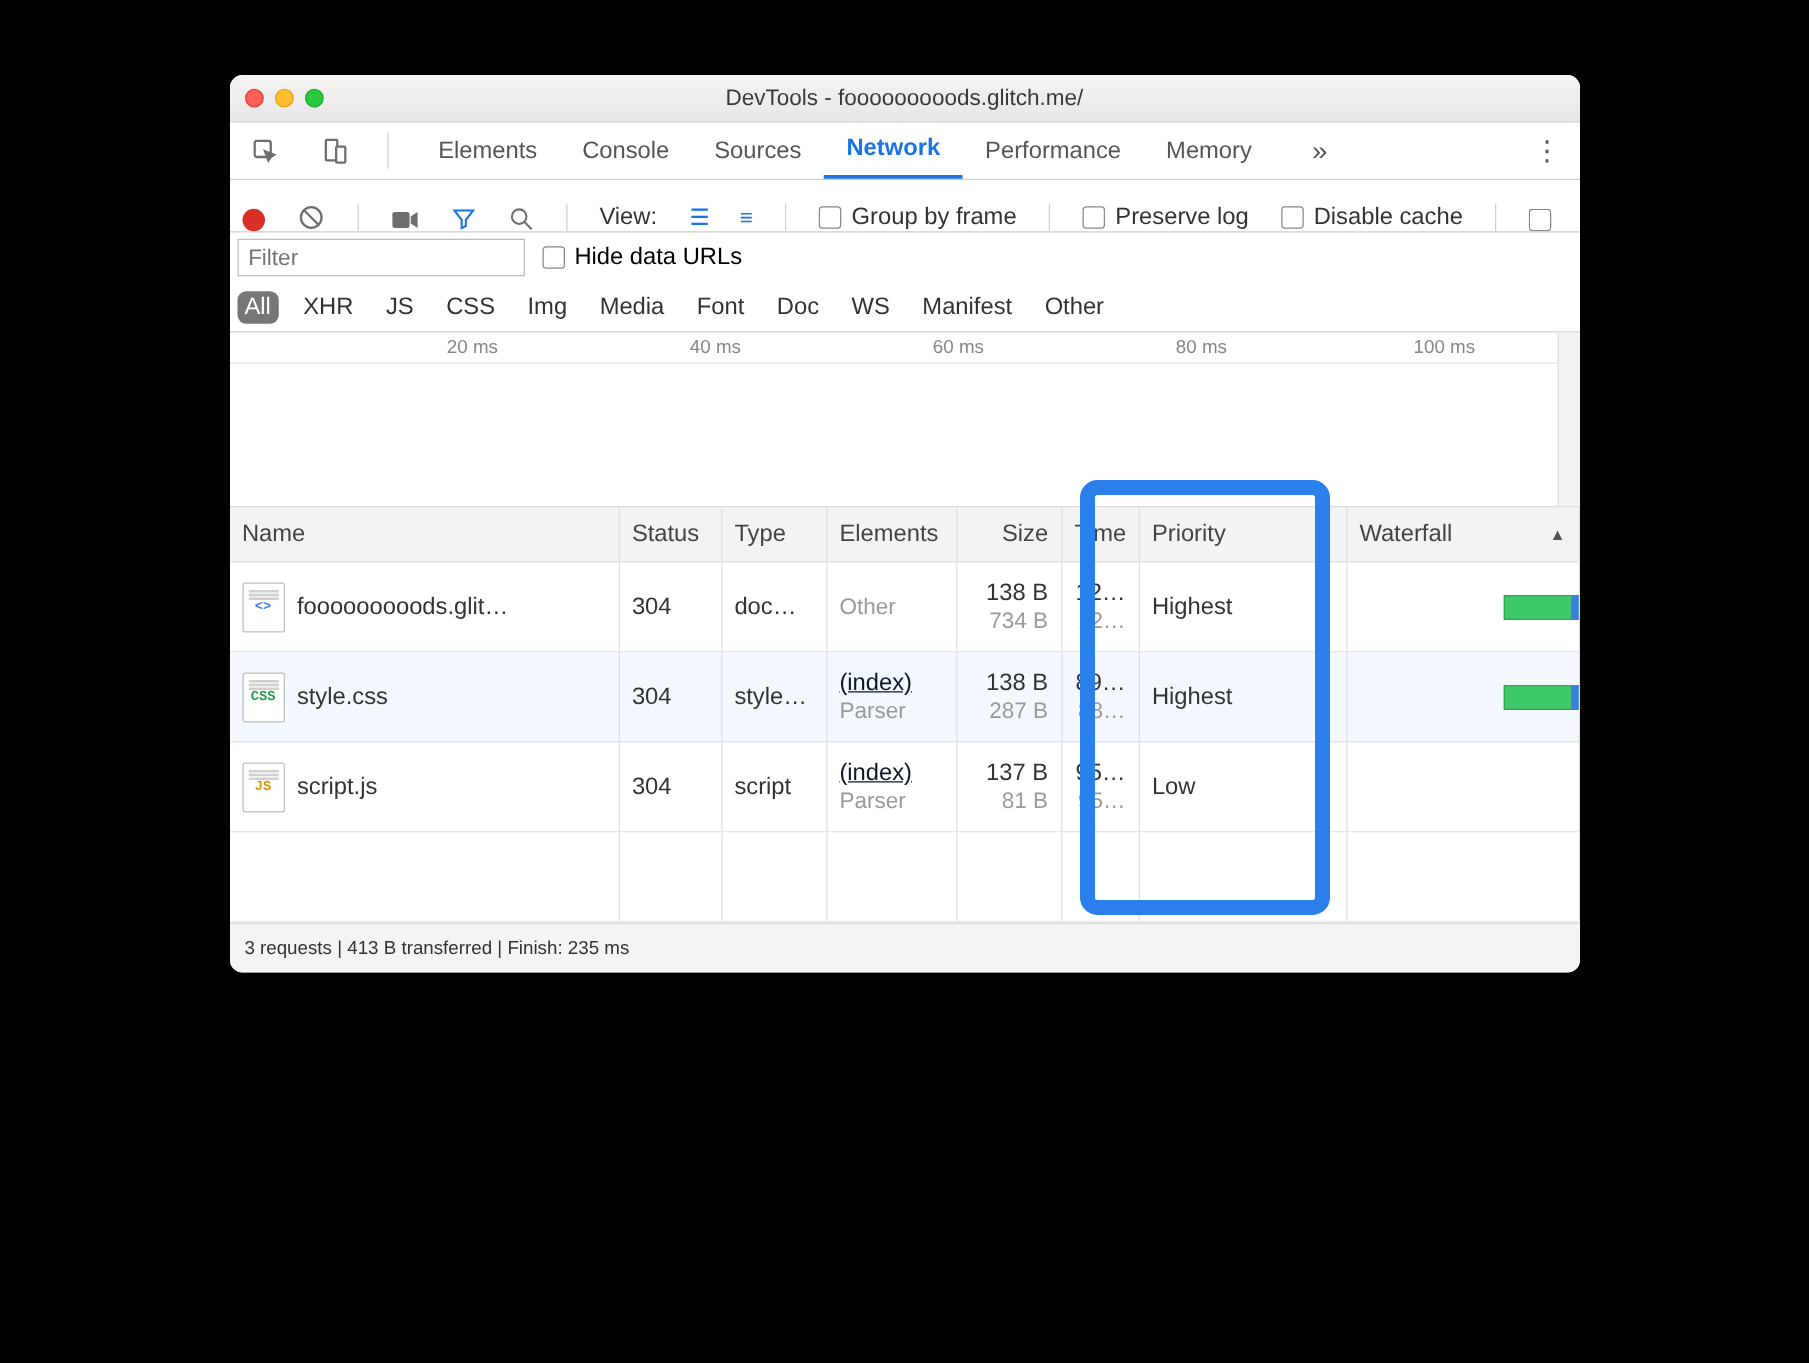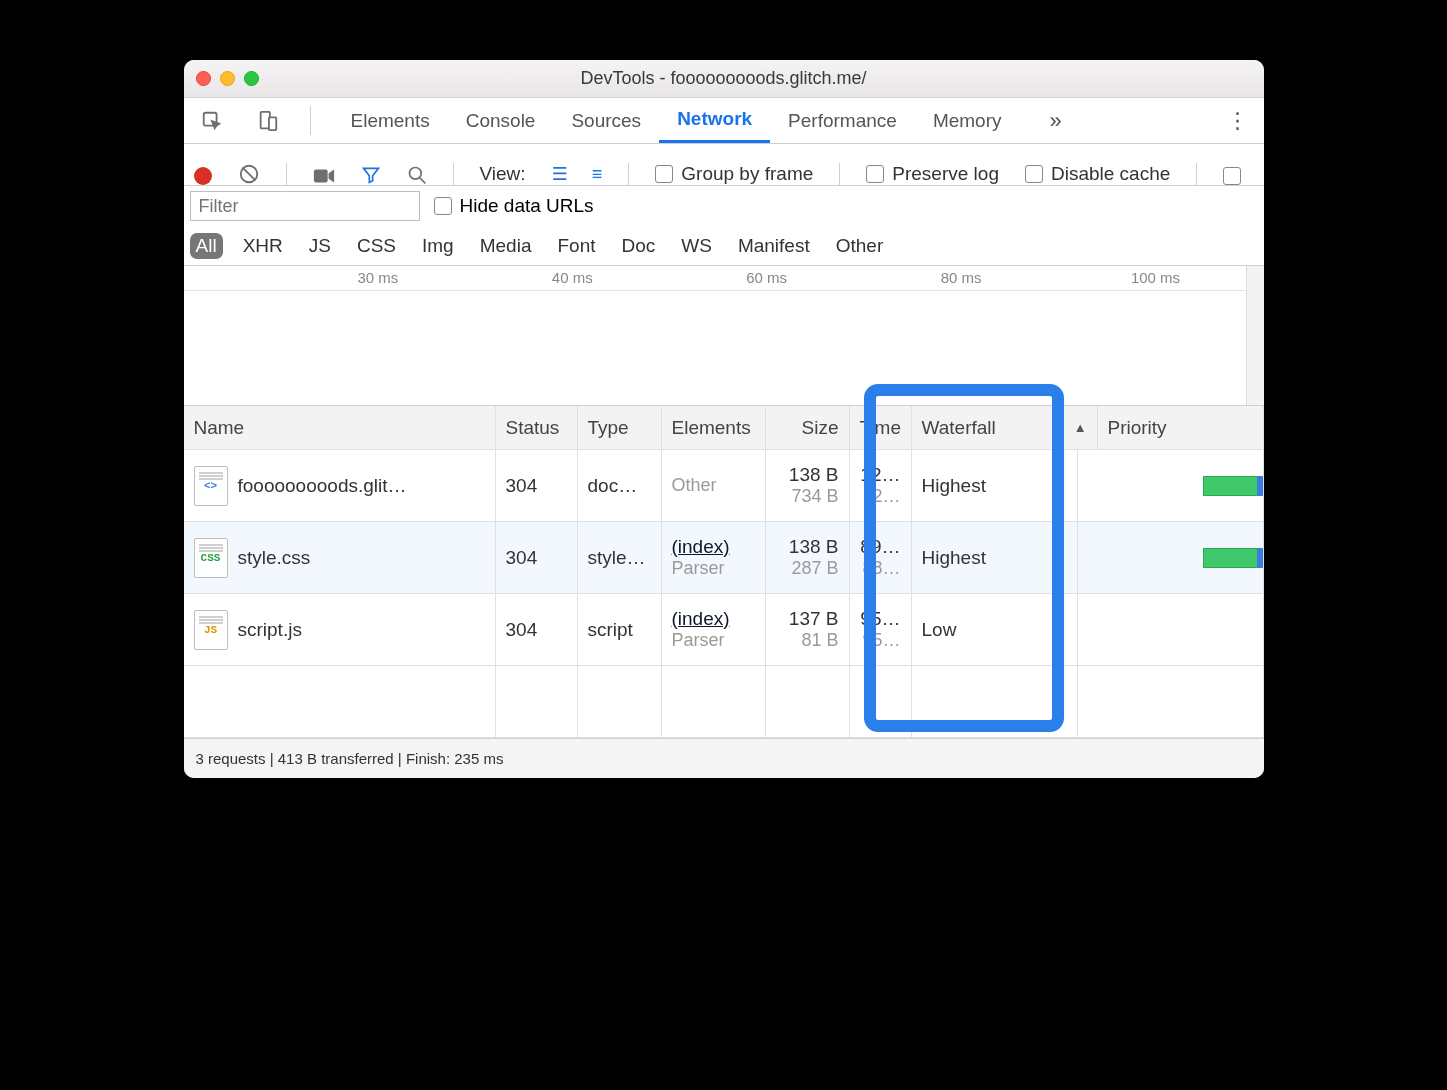--- a/index.html
+++ b/index.html
@@ -297,44 +297,44 @@
       <span class="chip">Media</span>
       <span class="chip">Font</span>
       <span class="chip">Doc</span>
       <span class="chip">WS</span>
       <span class="chip">Manifest</span>
       <span class="chip">Other</span>
     </div>
 
   <div class="timeline">
     <div class="ticks" id="ticks">
-        <span style="left: 18%;">30 ms</span>
+        <span style="left: 18%;">20 ms</span>
         <span style="left: 36%;">40 ms</span>
         <span style="left: 54%;">60 ms</span>
         <span style="left: 72%;">80 ms</span>
         <span style="left: 90%;">100 ms</span>
       </div>
     <div class="scroll-right"></div>
   </div>
 
   <div class="grid">
     <div class="grid-header">
       <div class="cell c-name">Name</div>
       <div class="cell c-status">Status</div>
       <div class="cell c-type">Type</div>
       <div class="cell c-init">Elements</div>
       <div class="cell c-size">Size</div>
       <div class="cell c-time">
           <span>Time</span>
         </div>
+      <div class="cell c-prio">Priority</div>
       <div class="cell c-wf">
         <span>Waterfall</span>
           <span class="sort-tri">▲</span>
       </div>
-      <div class="cell c-prio">Priority</div>
     </div>
     <div id="grid-body">
         <div class="grid-row">
     <div class="cell c-name">
             <div class="name-cell">
       <div class="file-ico fi-html">
                 <span>&lt;&gt;</span>
               </div>
       <span>fooooooooods.glit…</span>
     </div>

